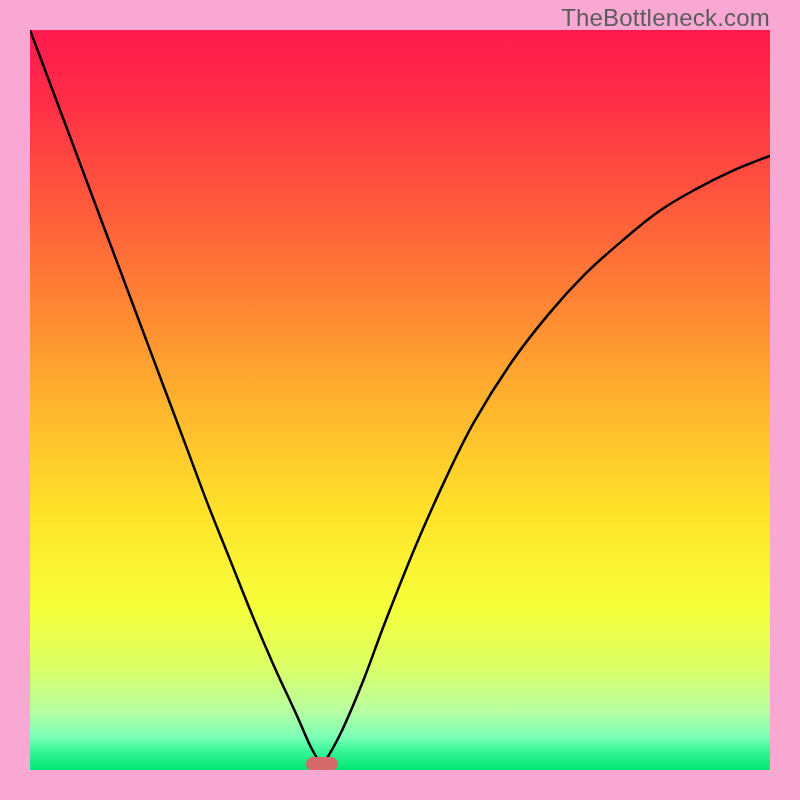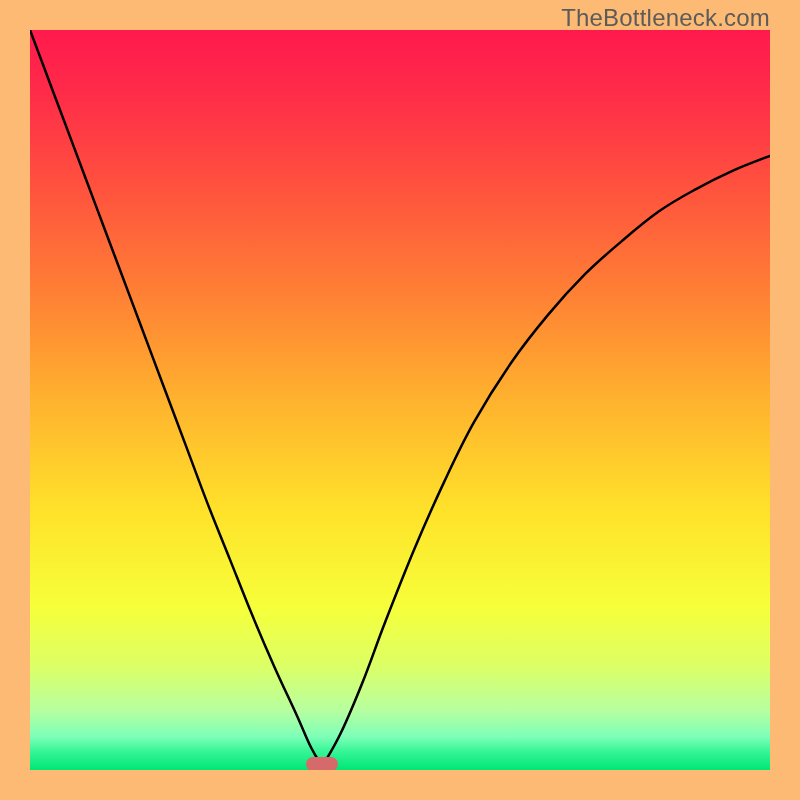--- a/index.html
+++ b/index.html
@@ -8,21 +8,21 @@
     width: 800px;
     height: 800px;
     overflow: hidden;
     background: #000;
     font-family: Arial, Helvetica, sans-serif;
   }
   .frame {
     position: absolute;
     top: 0; left: 0;
     width: 800px; height: 800px;
-    background: #fdba74;
+    background: #f9a8d4;
   }
   .plot {
     position: absolute;
     top: 30px;
     left: 30px;
     width: 740px;
     height: 740px;
     overflow: hidden;
   }
   .watermark {

